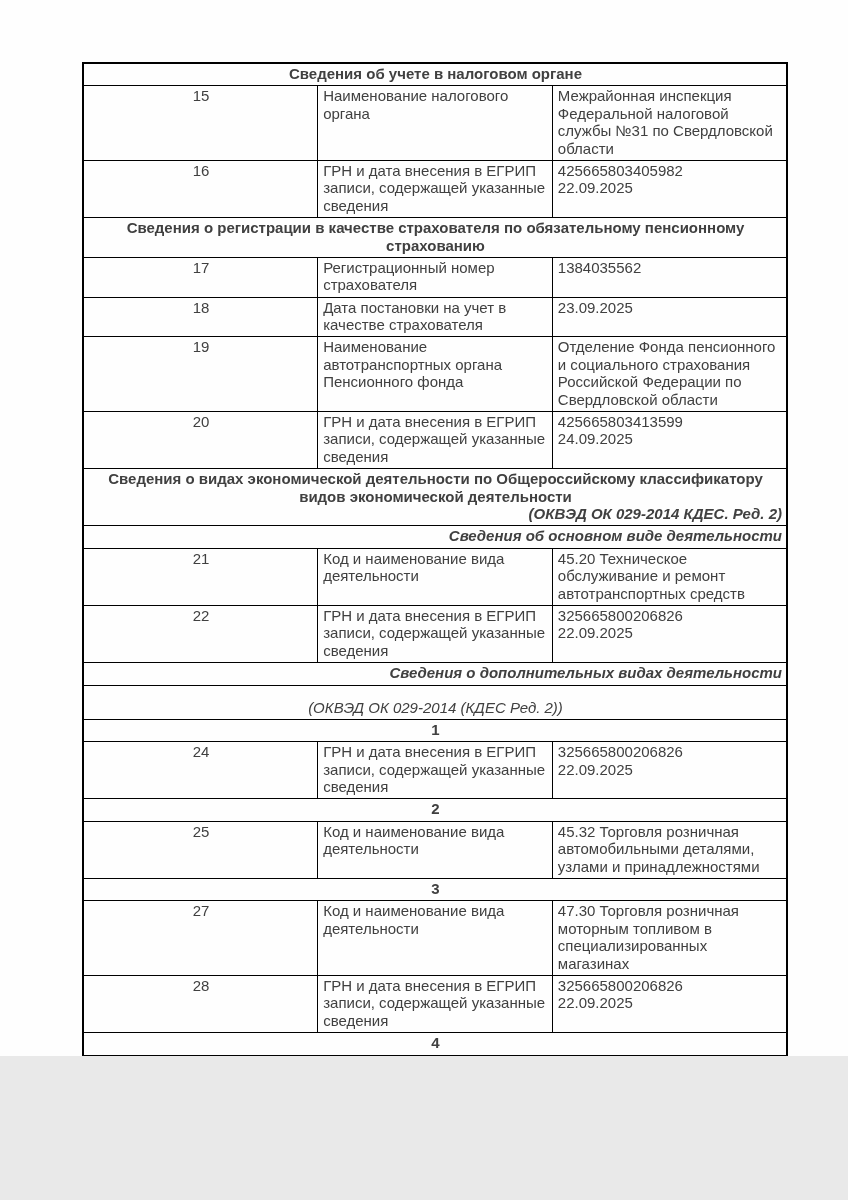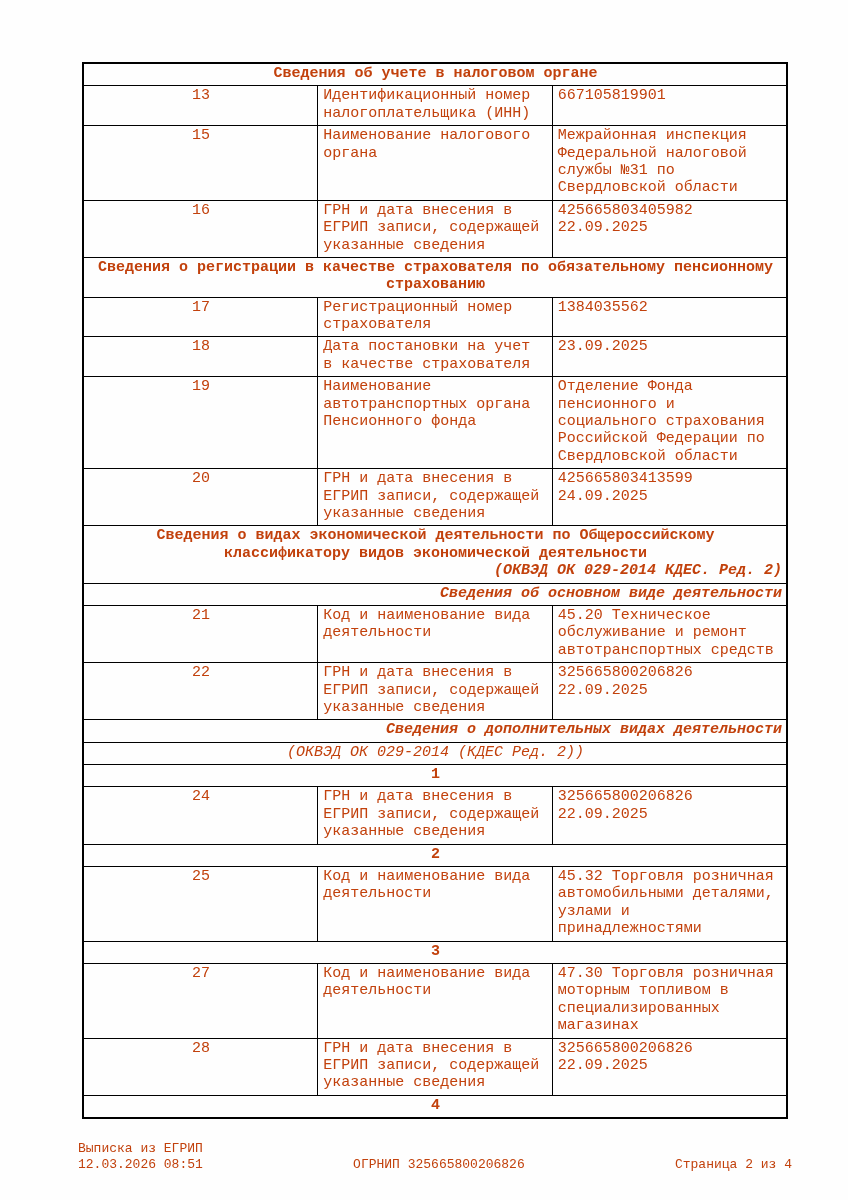--- a/index.html
+++ b/index.html
@@ -3,25 +3,25 @@
 <meta charset="utf-8">
 <style>
   html, body {
     margin: 0;
     padding: 0;
     background: #e9e9e9;
   }
   .page {
     position: relative;
     width: 848px;
-    height: 1200px;
+    height: 1056px;
     margin: 0 auto;
     background: #fefefe;
-    color: #c2410c;
-    font-family: Liberation Mono, monospace;
+    color: #404040;
+    font-family: Liberation Sans, sans-serif;
     overflow: hidden;
   }
   table.doc-table {
     position: absolute;
     left: 82px;
     top: 62px;
     width: 706px;
     border-collapse: collapse;
     table-layout: fixed;
     border: 2px solid #000;
@@ -42,21 +42,21 @@
   }
   td.col-label { width: 327px; }
   td.col-value { white-space: pre-line; }
   td.col-header {
     text-align: center;
     padding: 2px 8px 3px 8px;
     font-size: 15.5px;
   }
   .hp-bold { font-weight: bold; }
   .hp-bold-italic { font-weight: bold; font-style: italic; text-align: right; }
-  .hp-italic { font-style: italic; }
+  .hp-italic { font-style: italic; margin-top: 12px; }
   .footer {
     position: absolute;
     left: 78px;
     right: 56px;
     top: 1133px;
     display: flex;
     justify-content: space-between;
     align-items: flex-end;
     font-size: 13px;
     line-height: 1.2;
@@ -71,25 +71,20 @@
 <div class="page">
 
   <table class="doc-table">
     <tbody id="table-body">
         <tr>
           <td class="col-header" colspan="3">
             <div class="hp-bold">Сведения об учете в налоговом органе</div>
           </td>
         </tr>
         <tr>
-          <td class="col-num">13</td>
-          <td class="col-label">Идентификационный номер налогоплательщика (ИНН)</td>
-          <td class="col-value">667105819901</td>
-        </tr>
-        <tr>
           <td class="col-num">15</td>
           <td class="col-label">Наименование налогового органа</td>
           <td class="col-value">Межрайонная инспекция Федеральной налоговой службы №31 по Свердловской области</td>
         </tr>
         <tr>
           <td class="col-num">16</td>
           <td class="col-label">ГРН и дата внесения в ЕГРИП записи, содержащей указанные сведения</td>
           <td class="col-value">425665803405982
 22.09.2025</td>
         </tr>

